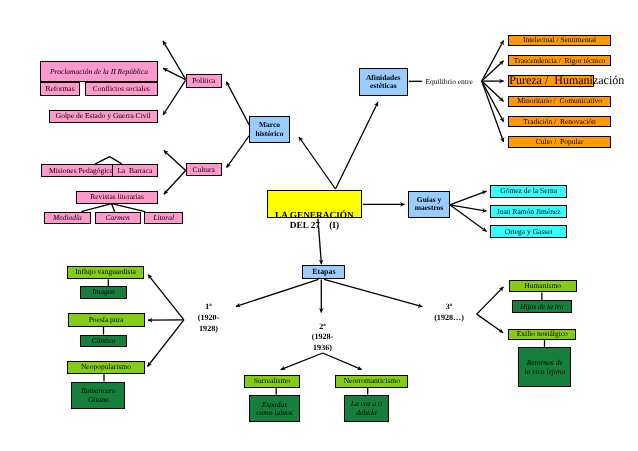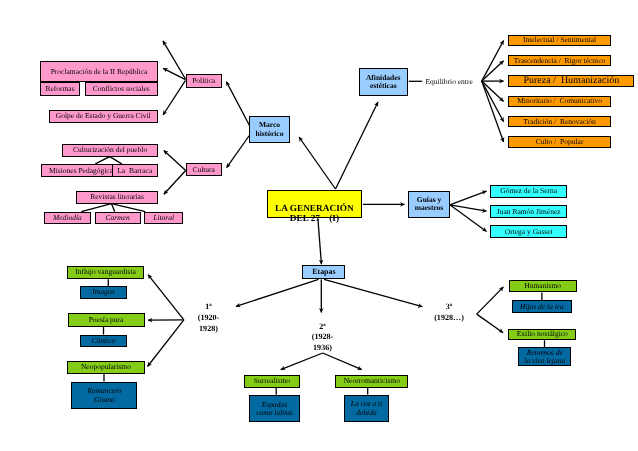--- a/index.html
+++ b/index.html
@@ -5,21 +5,21 @@
   html,body{margin:0;padding:0;background:#fff;}
   body{font-family:"Liberation Serif",serif;color:#000;-webkit-font-smoothing:antialiased;text-rendering:geometricPrecision;font-kerning:normal;}
   #canvas{position:relative;width:638px;height:451px;background:#fff;overflow:hidden;}
   svg.arrows{position:absolute;left:0;top:0;width:638px;height:451px;}
   .box{position:absolute;box-sizing:border-box;border:1.35px solid #000;background:#fff;}
   .box .bt{position:absolute;left:0;right:0;top:50%;transform:translateY(-50%);
            text-align:center;line-height:1.12;white-space:pre;}
   .box .bt span{display:block;}
   .pink{background:#FF99CC;} .blue{background:#99CCFF;} .yellow{background:#FFFF00;}
   .orange{background:#FF9900;} .cyan{background:#33FFFF;} .purple{background:#84cc16;}
-  .pale{background:#0369a1;}
+  .pale{background:#15803d;}
   .lbl{position:absolute;line-height:1.35;white-space:nowrap;}
   .lbl span{display:block;}
 </style>
 </head>
 <body>
 
 <div id="canvas">
   <svg class="arrows" viewBox="0 0 638 451">
     <defs>
       <marker id="ah" markerWidth="6" markerHeight="5" refX="4.6" refY="2.5" orient="auto" markerUnits="userSpaceOnUse">
@@ -65,38 +65,35 @@
     <path d="M 111.4 203.6 L 114.8 211.7" stroke="#000" stroke-width="1.3" fill="none"></path>
     <path d="M 111.4 203.6 L 145.3 211.7" stroke="#000" stroke-width="1.3" fill="none"></path>
     <path d="M 108.3 279.3 L 108.3 286.3" stroke="#000" stroke-width="1.3" fill="none"></path>
     <path d="M 103.5 326.9 L 103.5 334.5" stroke="#000" stroke-width="1.3" fill="none"></path>
     <path d="M 104 373.7 L 104 381.6" stroke="#000" stroke-width="1.3" fill="none"></path>
     <path d="M 276.2 388 L 276.2 394.8" stroke="#000" stroke-width="1.3" fill="none"></path>
     <path d="M 367.7 387.7 L 367.7 394.6" stroke="#000" stroke-width="1.3" fill="none"></path>
     <path d="M 541.9 292.4 L 541.9 300.3" stroke="#000" stroke-width="1.3" fill="none"></path>
     <path d="M 544.5 340.2 L 544.5 347.4" stroke="#000" stroke-width="1.3" fill="none"></path>
   </svg>
-<div class="box pink" style="left:40px;top:61px;width:118px;height:21px;font-size:7.5px;">
+<div class="box pink" style="left:40px;top:61px;width:118px;height:21px;font-size:7.5px;font-style:italic;">
       <div class="bt"><span>Proclamación de la II República</span></div>
     </div>
 <div class="box pink" style="left:40px;top:82px;width:40px;height:13.5px;font-size:7.5px;">
       <div class="bt"><span>Reformas</span></div>
     </div>
 <div class="box pink" style="left:85px;top:82px;width:72.5px;height:13.5px;font-size:7.5px;">
       <div class="bt"><span>Conflictos sociales</span></div>
     </div>
 <div class="box pink" style="left:49px;top:109.5px;width:108.5px;height:13px;font-size:7.5px;">
       <div class="bt"><span>Golpe de Estado y Guerra Civil</span></div>
     </div>
 <div class="box pink" style="left:185.5px;top:74.3px;width:36.2px;height:13.9px;font-size:7.5px;padding-left:32px;">
       <div class="bt"><span>Política</span></div>
     </div>
-<div class="box pink" style="left:62.2px;top:144px;width:95.9px;height:12.6px;font-size:7.5px;">
-      <div class="bt"><span>Culturización del pueblo</span></div>
-    </div>
 <div class="box pink" style="left:25px;top:164px;width:83px;height:13px;font-size:7.5px;margin-left:16px;">
       <div class="bt"><span>Misiones Pedagógicas</span></div>
     </div>
 <div class="box pink" style="left:111.5px;top:164px;width:46.5px;height:13px;font-size:7.5px;">
       <div class="bt"><span>La  Barraca</span></div>
     </div>
 <div class="box pink" style="left:76px;top:190.7px;width:82.1px;height:12.9px;font-size:7.5px;">
       <div class="bt"><span>Revistas literarias</span></div>
     </div>
 <div class="box pink" style="left:44.2px;top:211.7px;width:46.4px;height:12.2px;font-size:7.5px;font-style:italic;">
@@ -108,35 +105,35 @@
 <div class="box pink" style="left:143.9px;top:211.7px;width:39.5px;height:12.2px;font-size:7.5px;font-style:italic;">
       <div class="bt"><span>Litoral</span></div>
     </div>
 <div class="box pink" style="left:185.6px;top:163.3px;width:36.2px;height:12.9px;font-size:7.5px;">
       <div class="bt"><span>Cultura</span></div>
     </div>
 <div class="box blue" style="left:249px;top:115.5px;width:41px;height:27.5px;font-size:7.5px;font-weight:bold;">
       <div class="bt"><span>Marco</span><span>histórico</span></div>
     </div>
 <div class="box yellow" style="left:266.5px;top:190.1px;width:95.8px;height:27.5px;font-size:9.3px;font-weight:bold;border-width:1.6px;line-height:1.2;">
-      <div class="bt" style="margin-top:10px"><span>LA GENERACIÓN</span><span>DEL 27    (I)</span></div>
+      <div class="bt" style="margin-top:17px"><span>LA GENERACIÓN</span><span>DEL 27    (I)</span></div>
     </div>
 <div class="box blue" style="left:358.6px;top:68.3px;width:49.3px;height:27.3px;font-size:7.5px;font-weight:bold;">
       <div class="bt"><span>Afinidades</span><span>estéticas</span></div>
     </div>
 <div class="box blue" style="left:408px;top:190.5px;width:42px;height:27px;font-size:7.5px;font-weight:bold;">
       <div class="bt"><span>Guías y</span><span>maestros</span></div>
     </div>
 <div class="box orange" style="left:508.3px;top:34.8px;width:102.5px;height:11.4px;font-size:7.5px;">
       <div class="bt"><span>Intelectual / Sentimental</span></div>
     </div>
 <div class="box orange" style="left:508.3px;top:55.1px;width:102.5px;height:11.4px;font-size:7.5px;">
       <div class="bt"><span>Trascendencia /  Rigor técnico</span></div>
     </div>
-<div class="box orange" style="left:508.3px;top:75.4px;width:126px;height:11.4px;font-size:10px;">
+<div class="box orange" style="left:508.3px;top:75.4px;width:86px;height:11.4px;font-size:12px;">
       <div class="bt"><span>Pureza /  Humanización</span></div>
     </div>
 <div class="box orange" style="left:508.3px;top:95.7px;width:102.5px;height:11.4px;font-size:7.5px;">
       <div class="bt"><span>Minoritario /  Comunicativo</span></div>
     </div>
 <div class="box orange" style="left:508.3px;top:116px;width:102.5px;height:11.4px;font-size:7.5px;">
       <div class="bt"><span>Tradición /  Renovación</span></div>
     </div>
 <div class="box orange" style="left:508.3px;top:136.3px;width:102.5px;height:11.4px;font-size:7.5px;">
       <div class="bt"><span>Culto /  Popular</span></div>
@@ -161,21 +158,21 @@
     </div>
 <div class="box purple" style="left:67.5px;top:313px;width:77.1px;height:13.9px;font-size:7.5px;">
       <div class="bt"><span>Poesía pura</span></div>
     </div>
 <div class="box pale" style="left:80.1px;top:334.5px;width:46.5px;height:12px;font-size:7.5px;font-style:italic;">
       <div class="bt"><span>Cántico</span></div>
     </div>
 <div class="box purple" style="left:67.3px;top:360.7px;width:77.3px;height:13px;font-size:7.5px;padding-left:15px;">
       <div class="bt"><span>Neopopularismo</span></div>
     </div>
-<div class="box pale" style="left:71.3px;top:381.6px;width:66px;height:27.8px;font-size:7.5px;font-style:italic;">
+<div class="box pale" style="left:71.3px;top:381.6px;width:54px;height:27.8px;font-size:7.5px;font-style:italic;">
       <div class="bt"><span>Romancero</span><span>Gitano</span></div>
     </div>
 <div class="box purple" style="left:244px;top:374.9px;width:55.8px;height:13.1px;font-size:7.5px;">
       <div class="bt"><span>Surrealismo</span></div>
     </div>
 <div class="box pale" style="left:249.1px;top:394.8px;width:50.7px;height:27.6px;font-size:7.5px;font-style:italic;">
       <div class="bt"><span>Espadas</span><span>como labios</span></div>
     </div>
 <div class="box purple" style="left:335.3px;top:374.7px;width:73px;height:13px;font-size:7.5px;">
       <div class="bt"><span>Neorromanticismo</span></div>
@@ -185,21 +182,21 @@
     </div>
 <div class="box purple" style="left:508.5px;top:279.5px;width:68.4px;height:12.9px;font-size:7.5px;">
       <div class="bt"><span>Humanismo</span></div>
     </div>
 <div class="box pale" style="left:511.6px;top:300.3px;width:60.3px;height:13px;font-size:7.5px;font-style:italic;">
       <div class="bt"><span>Hijos de la ira</span></div>
     </div>
 <div class="box purple" style="left:508.4px;top:328.5px;width:67.8px;height:11.7px;font-size:7.5px;">
       <div class="bt"><span>Exilio nostálgico</span></div>
     </div>
-<div class="box pale" style="left:518.2px;top:347.4px;width:53.1px;height:19px;font-size:7.5px;font-style:italic;">
+<div class="box pale" style="left:518.2px;top:347.4px;width:53.1px;height:40px;font-size:7.5px;font-style:italic;">
       <div class="bt"><span>Retornos de</span><span>lo vivo lejano</span></div>
     </div>
 
 <div class="lbl" style="left:425.5px;top:77.3px;font-size:7.5px;width:49px;text-align:left;">
       <span>Equilibrio entre</span>
     </div>
 <div class="lbl" style="left:187.5px;top:302.2px;font-size:8.1px;width:42px;font-weight:bold;text-align:center;">
       <span>1ª</span>
       <span>(1920-</span>
       <span>1928)</span>

